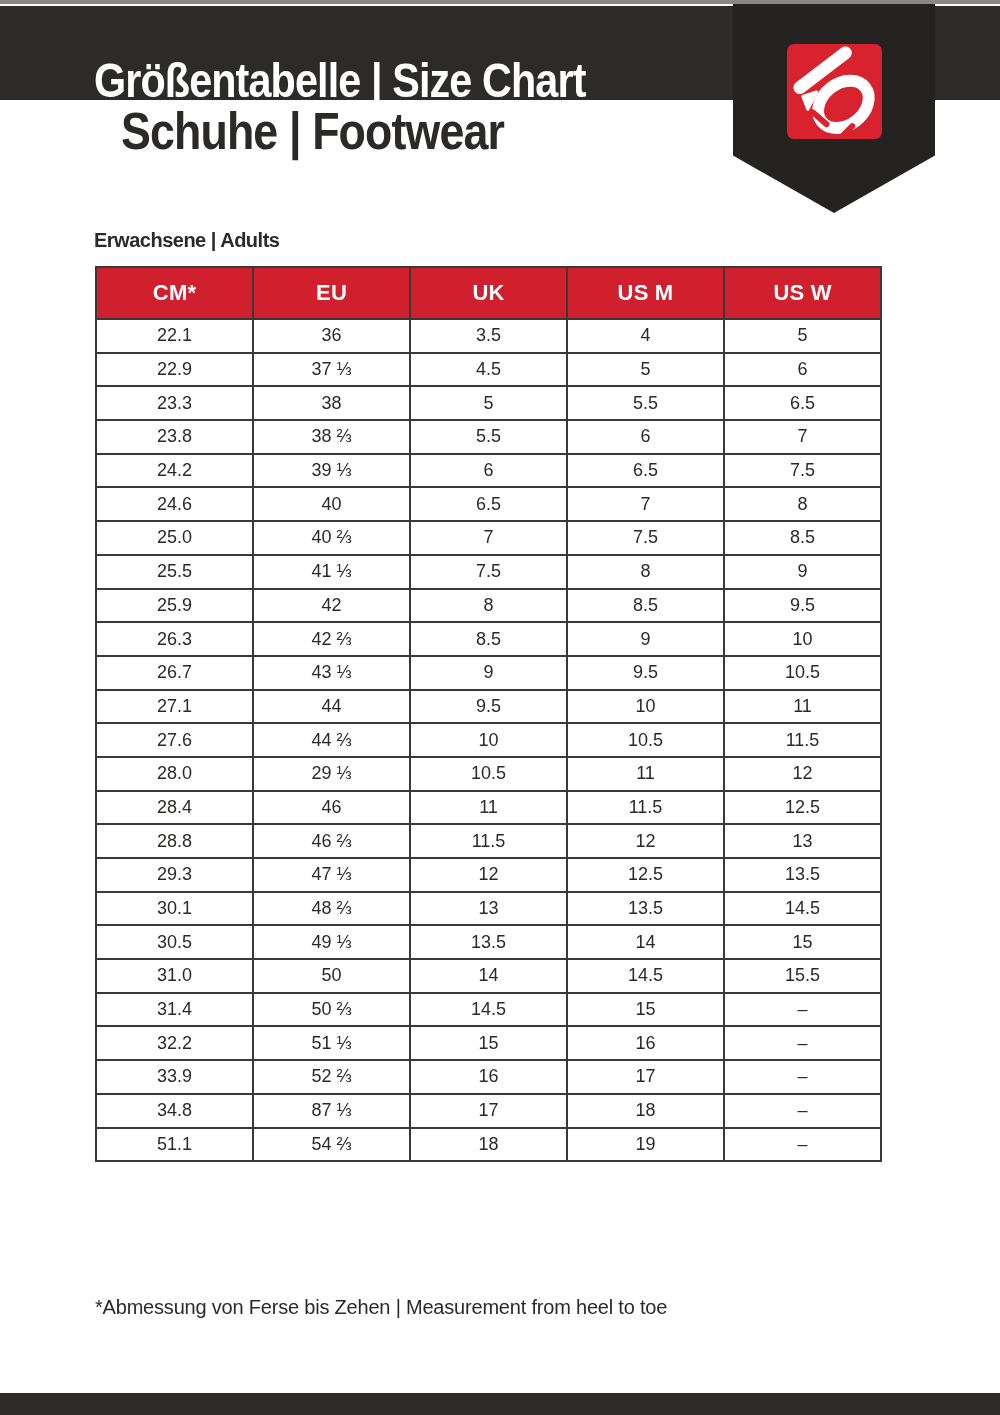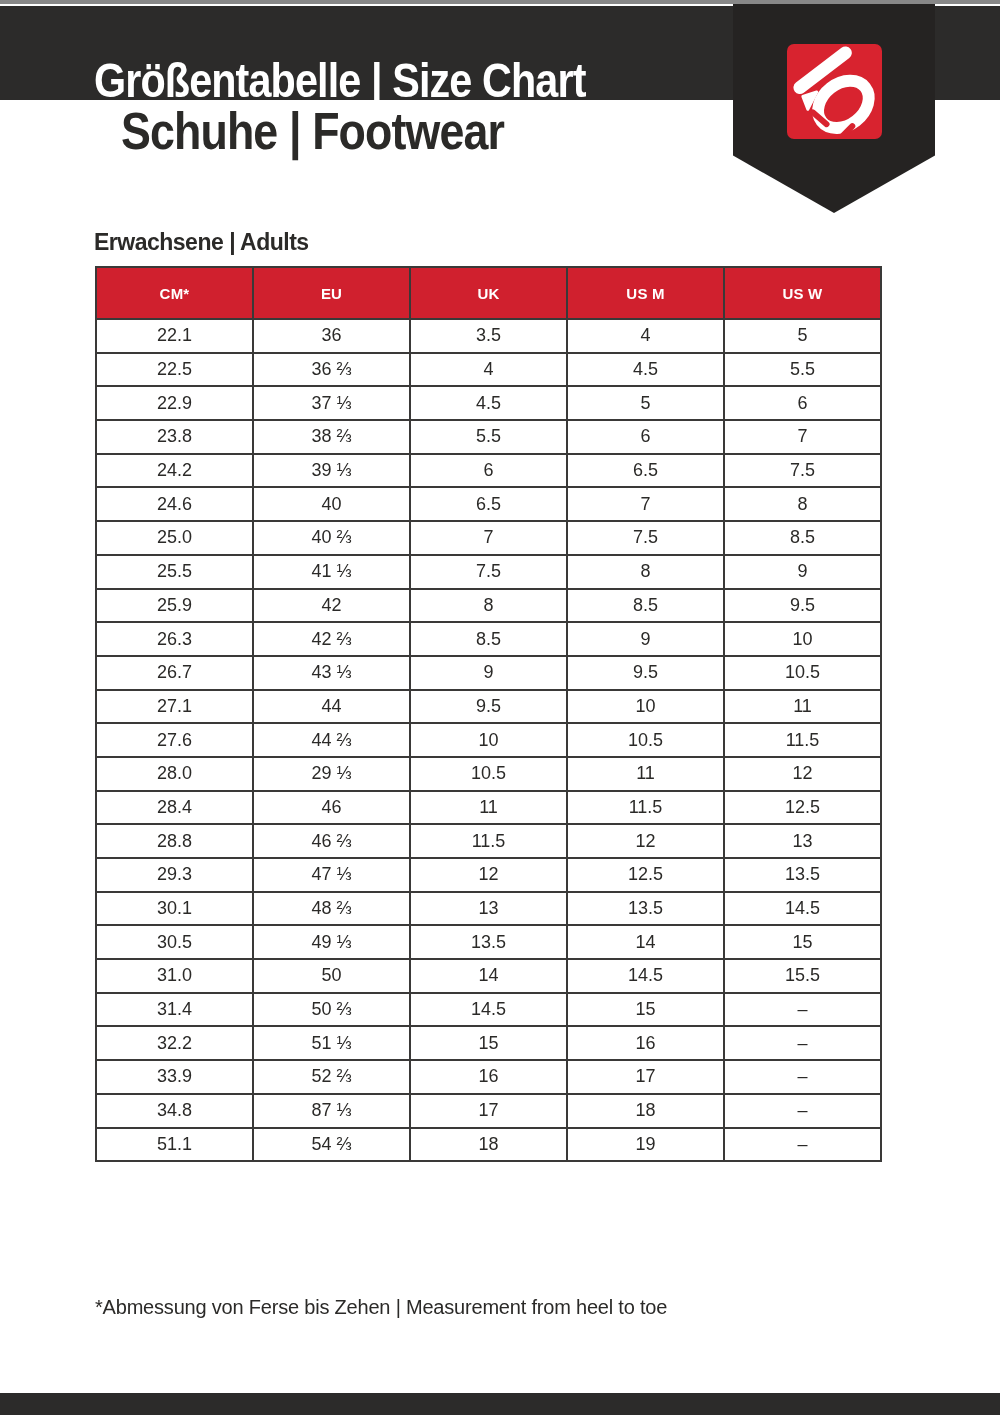--- a/index.html
+++ b/index.html
@@ -51,32 +51,32 @@
     position:absolute;left:787px;top:40px;width:95px;height:95px;z-index:3;
   }
   .logo .logo-bg{fill:var(--logo_red);}
   .logo .diag{stroke:#ffffff;stroke-width:13;stroke-linecap:round;}
   .logo .wedge{fill:#ffffff;stroke:#ffffff;stroke-width:3;stroke-linejoin:round;}
   .logo .ring{stroke:#ffffff;stroke-width:12;fill:none;}
   .logo .cut{stroke:var(--logo_red);stroke-width:6;stroke-linecap:round;}
   
   .section-heading{
     position:absolute;left:94px;top:225px;
-    font-size:23px;font-weight:bold;letter-spacing:-0.5px;
+    font-size:20px;font-weight:bold;letter-spacing:-0.5px;
     color:var(--text);white-space:nowrap;
   }
   
   .size-table{
     position:absolute;left:95px;top:262px;width:787px;
     border-collapse:collapse;table-layout:fixed;
   }
   .size-table th{
     height:52px;
     background:var(--red);color:#ffffff;
-    font-size:15px;font-weight:bold;letter-spacing:0.2px;
+    font-size:22px;font-weight:bold;letter-spacing:0.2px;
     border:2px solid var(--border);
     text-align:center;vertical-align:middle;
   }
   .size-table td{
     height:33.7px;
     font-size:18px;color:var(--text);
     border:2px solid var(--border);
     text-align:center;vertical-align:middle;
     background:#ffffff;
   }
@@ -125,34 +125,34 @@
     </thead>
     <tbody>
         <tr>
           <td>22.1</td>
           <td>36</td>
           <td>3.5</td>
           <td>4</td>
           <td>5</td>
         </tr>
         <tr>
-          <td>22.5</td>
-          <td>36 ⅔</td>
-          <td>4</td>
-          <td>4.5</td>
-          <td>5.5</td>
-        </tr>
-        <tr>
           <td>22.9</td>
           <td>37 ⅓</td>
           <td>4.5</td>
           <td>5</td>
           <td>6</td>
         </tr>
         <tr>
+          <td>23.3</td>
+          <td>38</td>
+          <td>5</td>
+          <td>5.5</td>
+          <td>6.5</td>
+        </tr>
+        <tr>
           <td>23.8</td>
           <td>38 ⅔</td>
           <td>5.5</td>
           <td>6</td>
           <td>7</td>
         </tr>
         <tr>
           <td>24.2</td>
           <td>39 ⅓</td>
           <td>6</td>

